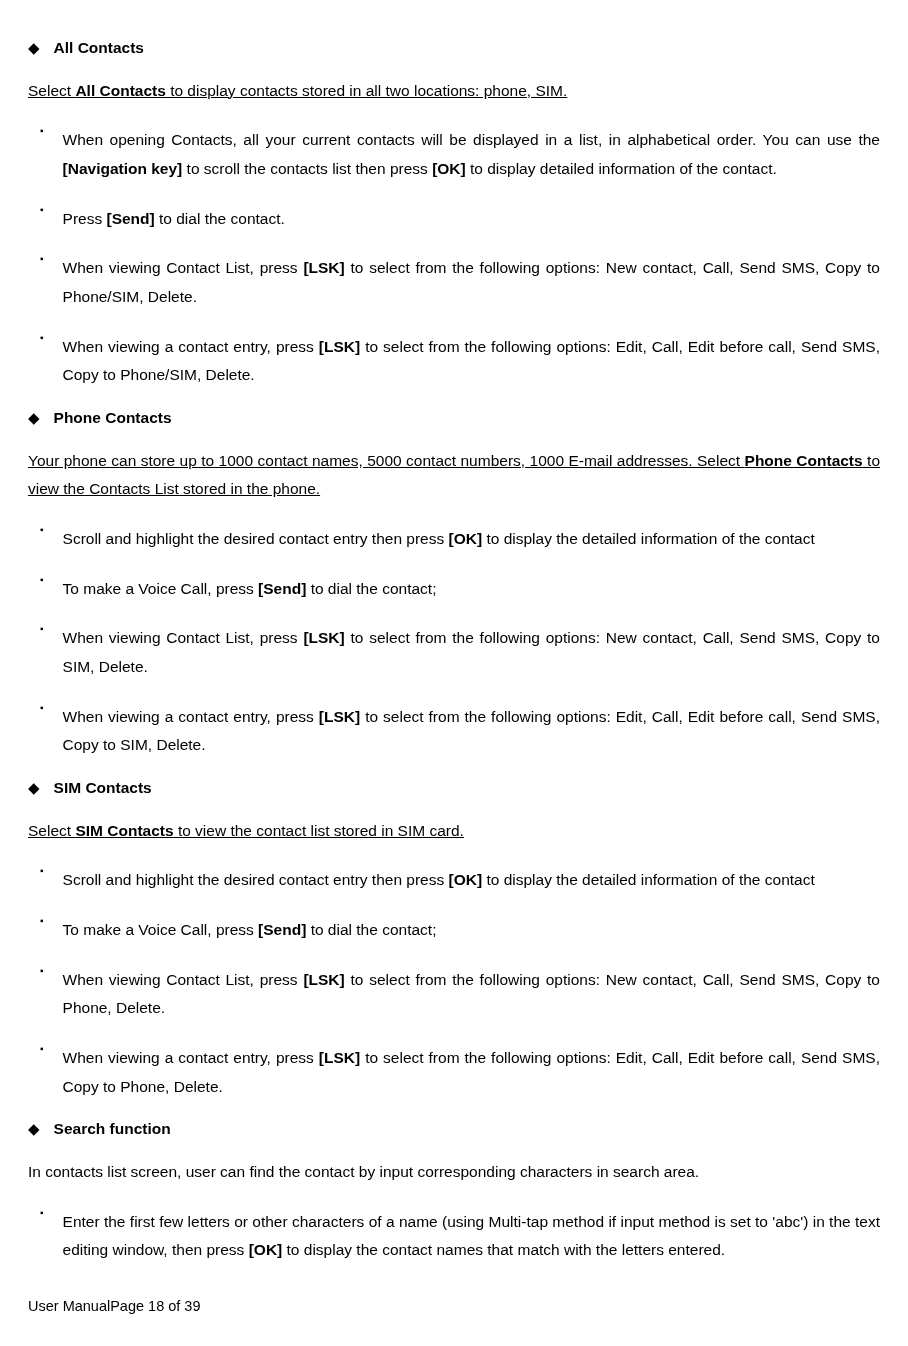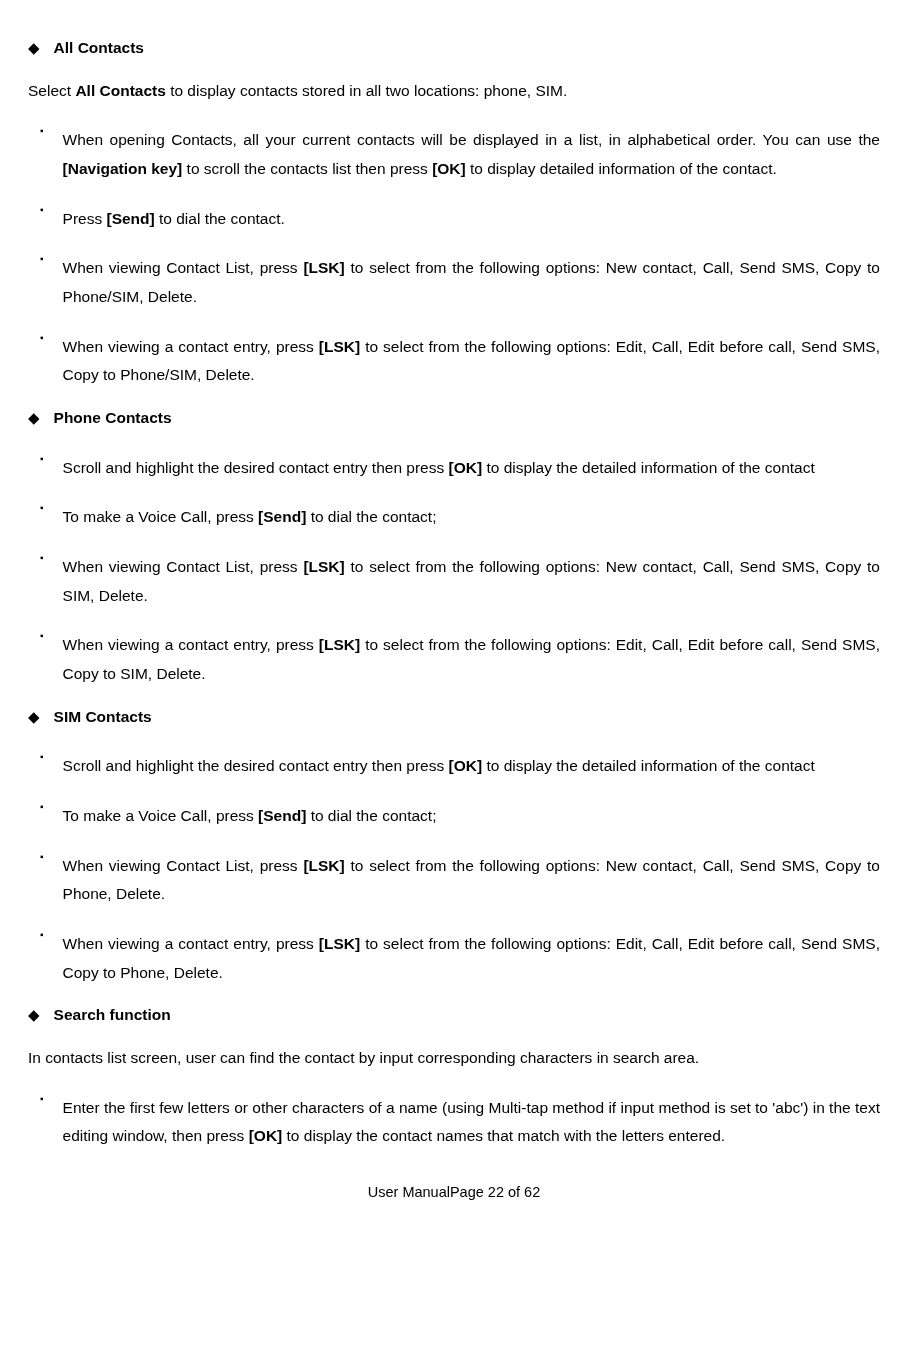--- a/index.html
+++ b/index.html
@@ -23,20 +23,21 @@
       margin-left: 0px;
       margin-right: 14px;
       line-height: 1;
     }
     .section-title {
       font-weight: bold;
     }
     .intro-para {
       text-align: justify;
       margin-bottom: 14px;
+      text-decoration: underline;
     }
     .indented-para {
       text-align: justify;
       margin-bottom: 14px;
     }
     .bullet-list {
       list-style: none;
       margin-bottom: 10px;
     }
     .bullet-item {
@@ -54,21 +55,21 @@
       flex-shrink: 0;
     }
     .bullet-text {
       flex: 1;
       text-align: justify;
       margin-top: 7px;
     }
     .b { font-weight: bold; }
     .footer {
       display: flex;
-      justify-content: center;
+      justify-content: flex-start;
       margin-top: 28px;
       font-size: 14.5px;
     }
   </style>
 </head>
 <body>
 
 <div id="content">
     <div class="section-header">
       <span class="diamond-bullet">◆</span>
@@ -90,20 +91,21 @@
       </li>
       <li class="bullet-item">
         <span class="bullet-mark">▪</span>
         <span class="bullet-text">When viewing a contact entry, press <span class="b">[LSK]</span> to select from the following options: Edit, Call, Edit before call, Send SMS, Copy to Phone/SIM, Delete.</span>
       </li>
     </ul>
     <div class="section-header">
       <span class="diamond-bullet">◆</span>
       <span class="section-title">Phone Contacts</span>
     </div>
+    <p class="intro-para">Your phone can store up to 1000 contact names, 5000 contact numbers, 1000 E-mail addresses. Select <span class="b">Phone Contacts</span> to view the Contacts List stored in the phone.</p>
     <ul class="bullet-list">
       <li class="bullet-item">
         <span class="bullet-mark">▪</span>
         <span class="bullet-text">Scroll and highlight the desired contact entry then press <span class="b">[OK]</span> to display the detailed information of the contact</span>
       </li>
       <li class="bullet-item">
         <span class="bullet-mark">▪</span>
         <span class="bullet-text">To make a Voice Call, press <span class="b">[Send]</span> to dial the contact;</span>
       </li>
       <li class="bullet-item">
@@ -112,20 +114,21 @@
       </li>
       <li class="bullet-item">
         <span class="bullet-mark">▪</span>
         <span class="bullet-text">When viewing a contact entry, press <span class="b">[LSK]</span> to select from the following options: Edit, Call, Edit before call, Send SMS, Copy to SIM, Delete.</span>
       </li>
     </ul>
     <div class="section-header">
       <span class="diamond-bullet">◆</span>
       <span class="section-title">SIM Contacts</span>
     </div>
+    <p class="intro-para">Select <span class="b">SIM Contacts</span> to view the contact list stored in SIM card.</p>
     <ul class="bullet-list">
       <li class="bullet-item">
         <span class="bullet-mark">▪</span>
         <span class="bullet-text">Scroll and highlight the desired contact entry then press <span class="b">[OK]</span> to display the detailed information of the contact</span>
       </li>
       <li class="bullet-item">
         <span class="bullet-mark">▪</span>
         <span class="bullet-text">To make a Voice Call, press <span class="b">[Send]</span> to dial the contact;</span>
       </li>
       <li class="bullet-item">
@@ -145,14 +148,14 @@
     <ul class="bullet-list">
       <li class="bullet-item">
         <span class="bullet-mark">▪</span>
         <span class="bullet-text">Enter the first few letters or other characters of a name (using Multi-tap method if input method is set to 'abc') in the text editing window, then press <span class="b">[OK]</span> to display the contact names that match with the letters entered.</span>
       </li>
     </ul>
   </div>
 
 <div class="footer">
   <span>User Manual</span>
-  <span>Page 22 of 62</span>
+  <span>Page 18 of 39</span>
 </div>
 
 </body></html>

